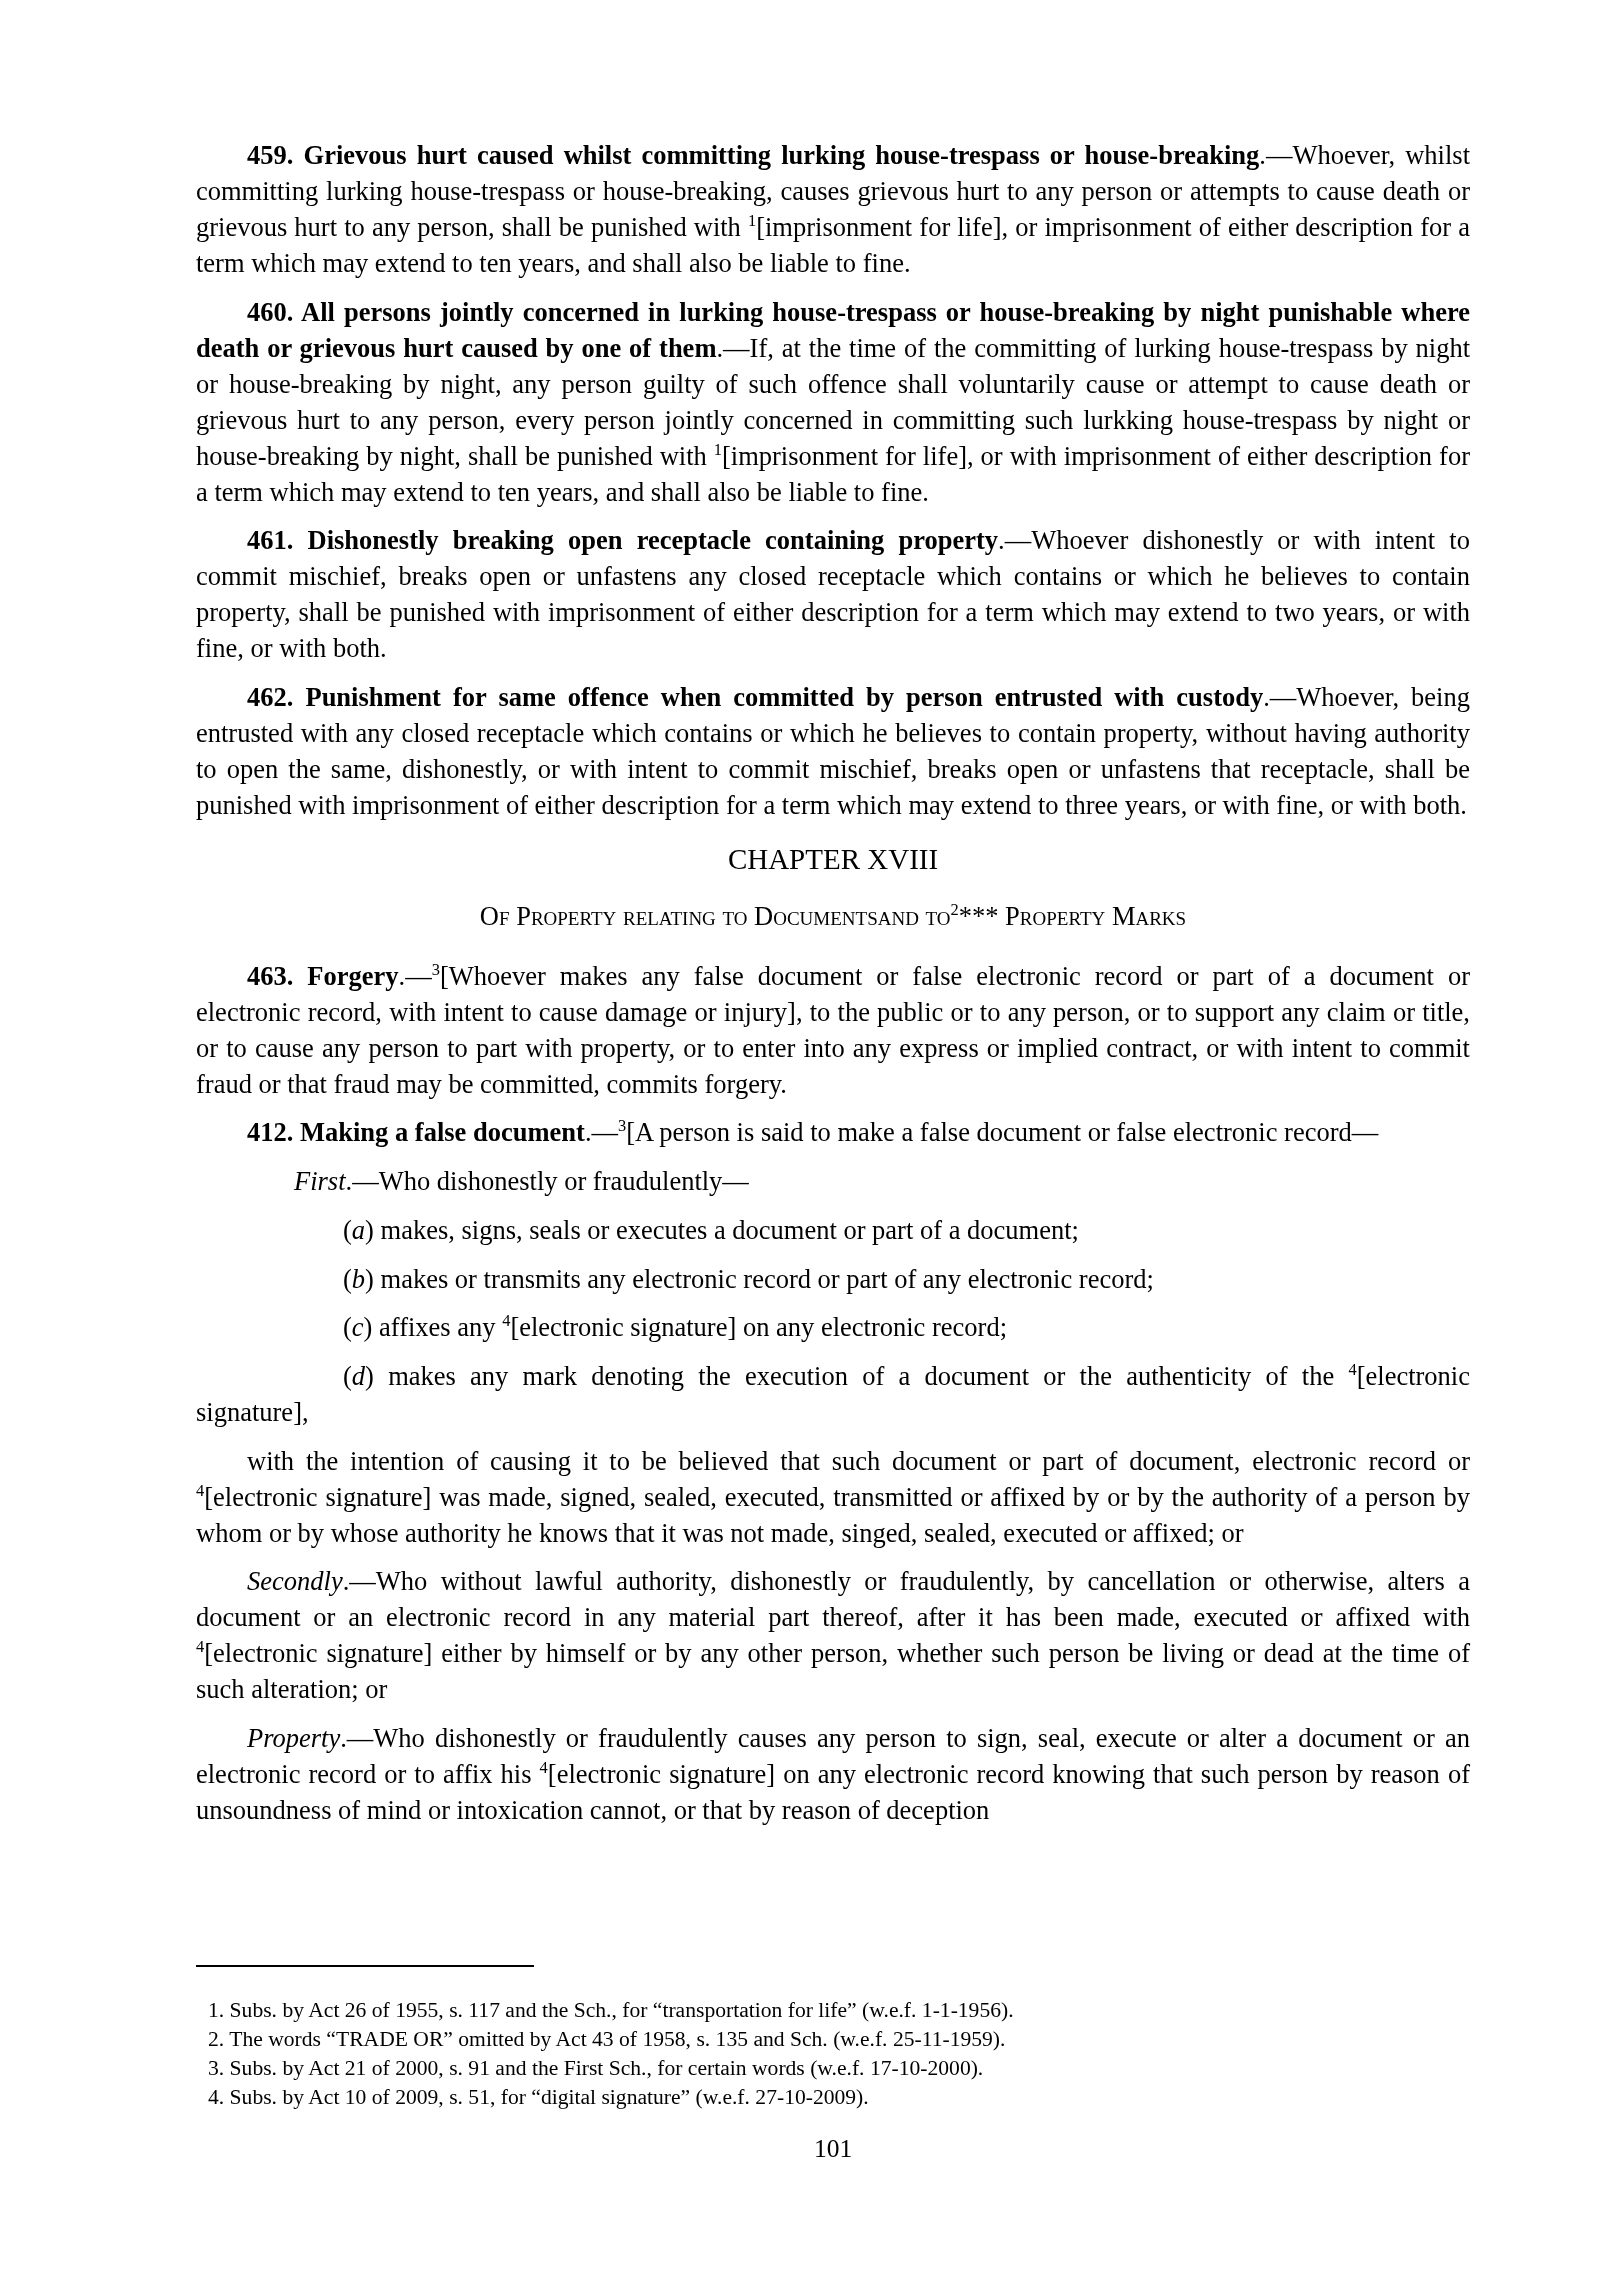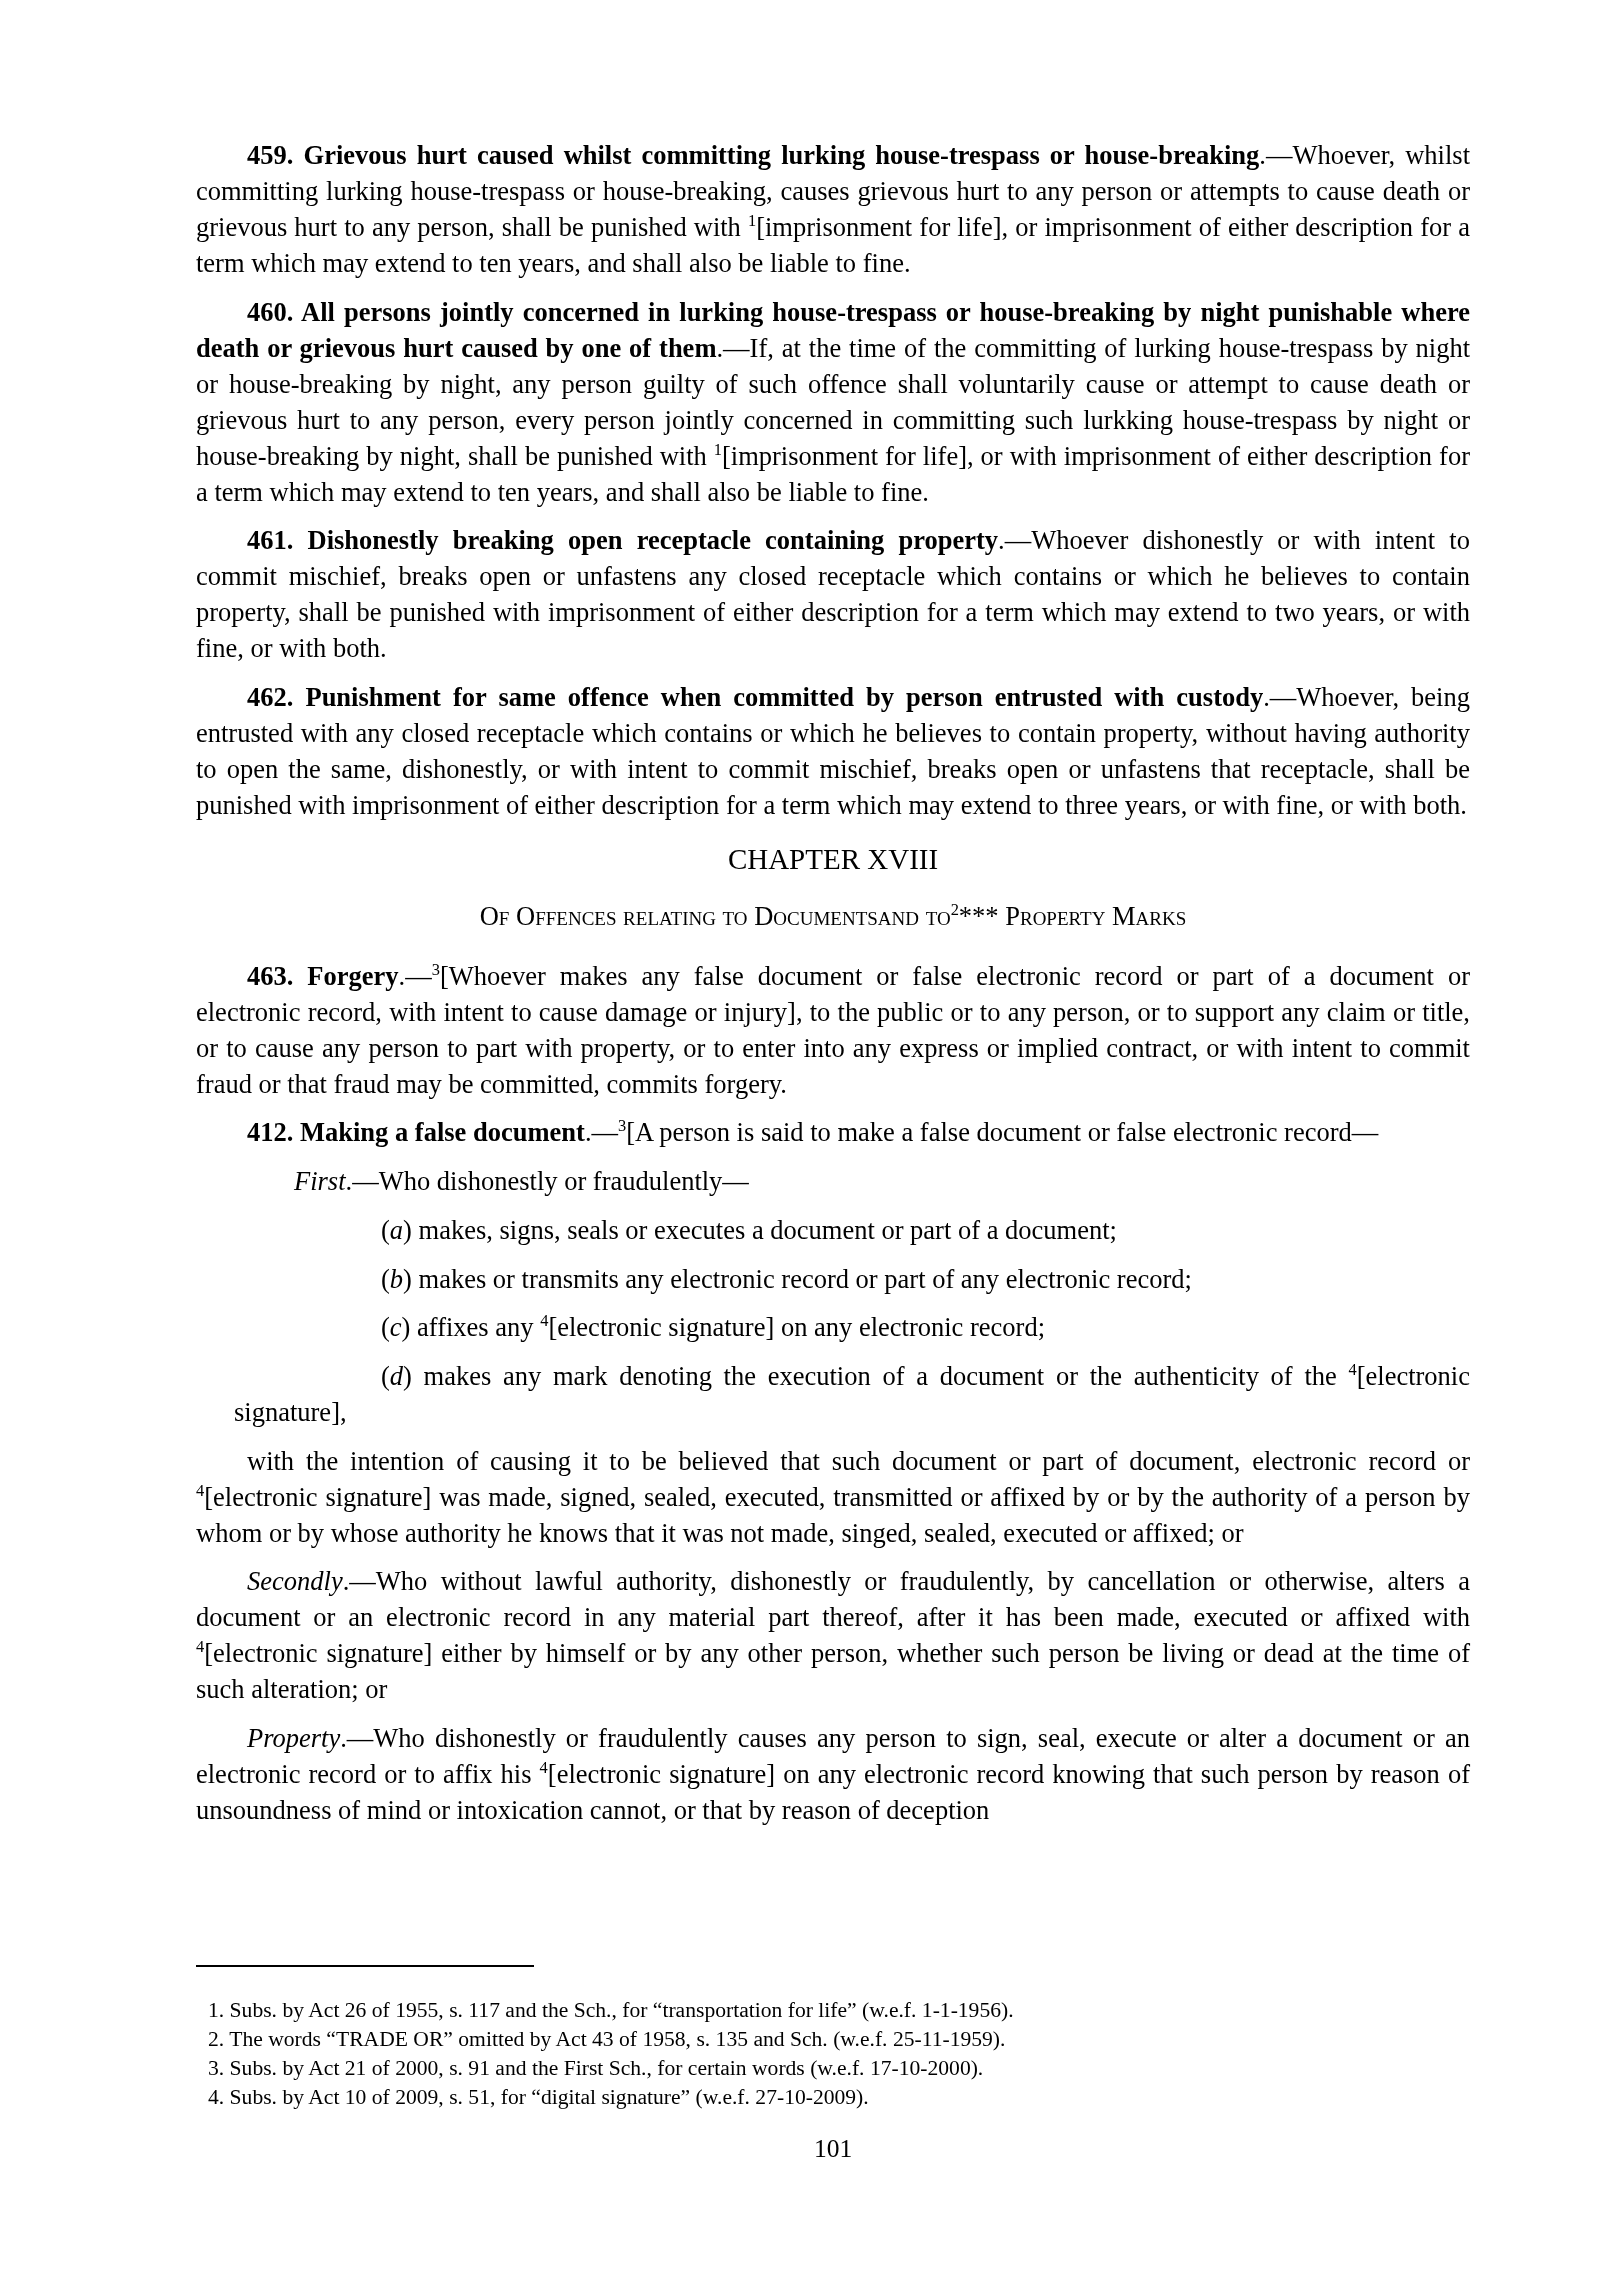--- a/index.html
+++ b/index.html
@@ -22,21 +22,21 @@
   }
   p.para {
     margin: 0 0 12.7px 0;
     font-size: 26.5px;
     line-height: 36px;
     text-align: justify;
     text-justify: inter-word;
   }
   p.indent-normal { text-indent: 51px; }
   p.indent-first  { text-indent: 98px; }
-  p.indent-list   { text-indent: 147px; margin-left: 38px; }
+  p.indent-list   { text-indent: 147px; }
   p.chapter-title {
     margin: 17.6px 0 21.6px 0;
     font-size: 29px;
     line-height: 36px;
     text-align: center;
     text-indent: 0;
   }
   p.chapter-subtitle {
     margin: 0 0 23.5px 0;
     font-size: 26.5px;
@@ -80,21 +80,21 @@
 </head>
 <body>
 
 <div class="page">
   <main class="text-block" id="doc-body">
       <p class="para indent-normal"><b>459. Grievous hurt caused whilst committing lurking house-trespass or house-breaking</b>.—Whoever, whilst committing lurking house-trespass or house-breaking, causes grievous hurt to any person or attempts to cause death or grievous hurt to any person, shall be punished with <sup>1</sup>[imprisonment for life], or imprisonment of either description for a term which may extend to ten years, and shall also be liable to fine.</p>
       <p class="para indent-normal"><b>460. All persons jointly concerned in lurking house-trespass or house-breaking by night punishable where death or grievous hurt caused by one of them</b>.—If, at the time of the committing of lurking house-trespass by night or house-breaking by night, any person guilty of such offence shall voluntarily cause or attempt to cause death or grievous hurt to any person, every person jointly concerned in committing such lurkking house-trespass by night or house-breaking by night, shall be punished with <sup>1</sup>[imprisonment for life], or with imprisonment of either description for a term which may extend to ten years, and shall also be liable to fine.</p>
       <p class="para indent-normal"><b>461. Dishonestly breaking open receptacle containing property</b>.—Whoever dishonestly or with intent to commit mischief, breaks open or unfastens any closed receptacle which contains or which he believes to contain property, shall be punished with imprisonment of either description for a term which may extend to two years, or with fine, or with both.</p>
       <p class="para indent-normal"><b>462. Punishment for same offence when committed by person entrusted with custody</b>.—Whoever, being entrusted with any closed receptacle which contains or which he believes to contain property, without having authority to open the same, dishonestly, or with intent to commit mischief, breaks open or unfastens that receptacle, shall be punished with imprisonment of either description for a term which may extend to three years, or with fine, or with both.</p>
       <p class="chapter-title">CHAPTER XVIII</p>
-      <p class="chapter-subtitle"><span class="sc">Of Offences relating to Documentsand to</span><sup>2</sup>*** <span class="sc">Property Marks</span></p>
+      <p class="chapter-subtitle"><span class="sc">Of Property relating to Documentsand to</span><sup>2</sup>*** <span class="sc">Property Marks</span></p>
       <p class="para indent-normal"><b>463. Forgery</b>.—<sup>3</sup>[Whoever makes any false document or false electronic record or part of a document or electronic record, with intent to cause damage or injury], to the public or to any person, or to support any claim or title, or to cause any person to part with property, or to enter into any express or implied contract, or with intent to commit fraud or that fraud may be committed, commits forgery.</p>
       <p class="para indent-normal"><b>412. Making a false document</b>.—<sup>3</sup>[A person is said to make a false document or false electronic record—</p>
       <p class="para indent-first"><i>First</i>.—Who dishonestly or fraudulently—</p>
       <p class="para indent-list">(<i>a</i>) makes, signs, seals or executes a document or part of a document;</p>
       <p class="para indent-list">(<i>b</i>) makes or transmits any electronic record or part of any electronic record;</p>
       <p class="para indent-list">(<i>c</i>) affixes any <sup>4</sup>[electronic signature] on any electronic record;</p>
       <p class="para indent-list">(<i>d</i>) makes any mark denoting the execution of a document or the authenticity of the <sup>4</sup>[electronic signature],</p>
       <p class="para indent-normal">with the intention of causing it to be believed that such document or part of document, electronic record or <sup>4</sup>[electronic signature] was made, signed, sealed, executed, transmitted or affixed by or by the authority of a person by whom or by whose authority he knows that it was not made, singed, sealed, executed or affixed; or</p>
       <p class="para indent-normal"><i>Secondly</i>.—Who without lawful authority, dishonestly or fraudulently, by cancellation or otherwise, alters a document or an electronic record in any material part thereof, after it has been made, executed or affixed with <sup>4</sup>[electronic signature] either by himself or by any other person, whether such person be living or dead at the time of such alteration; or</p>
       <p class="para indent-normal"><i>Property</i>.—Who dishonestly or fraudulently causes any person to sign, seal, execute or alter a document or an electronic record or to affix his <sup>4</sup>[electronic signature] on any electronic record knowing that such person by reason of unsoundness of mind or intoxication cannot, or that by reason of deception</p>

